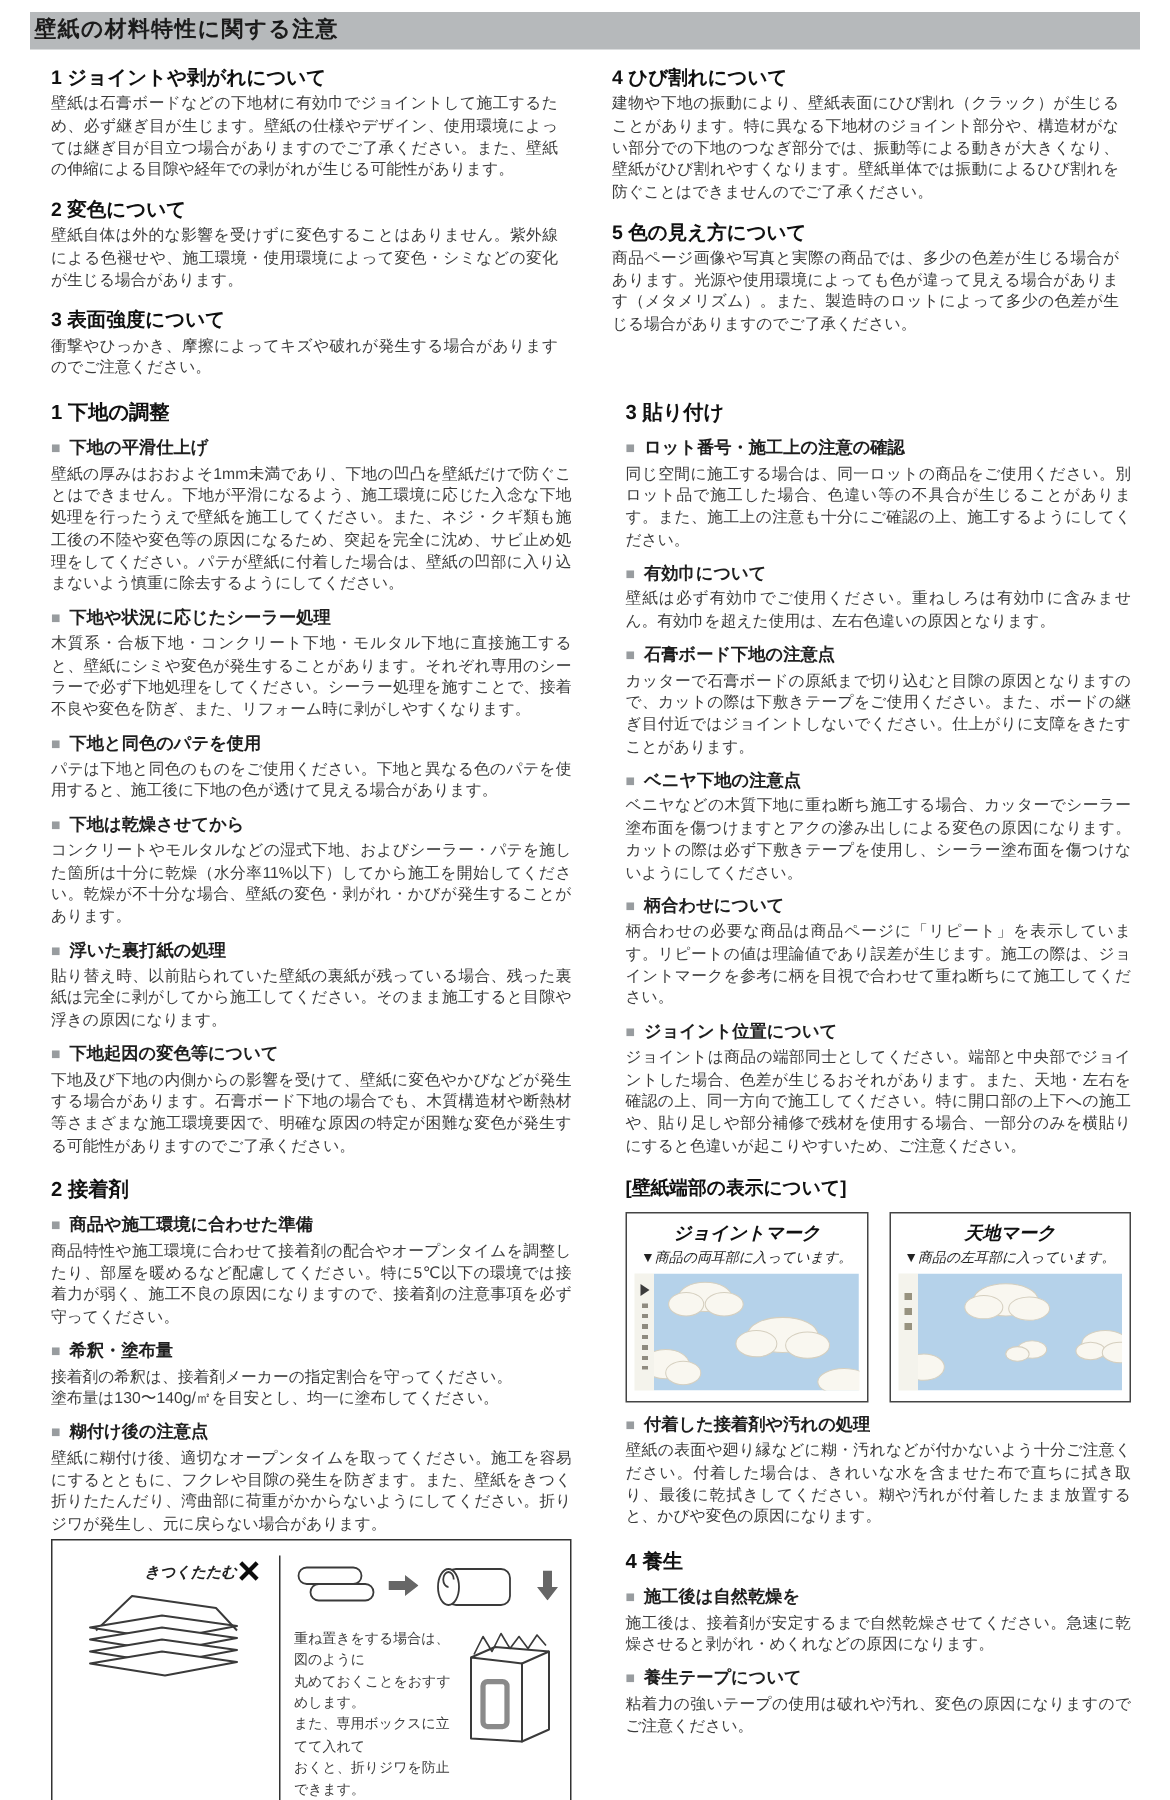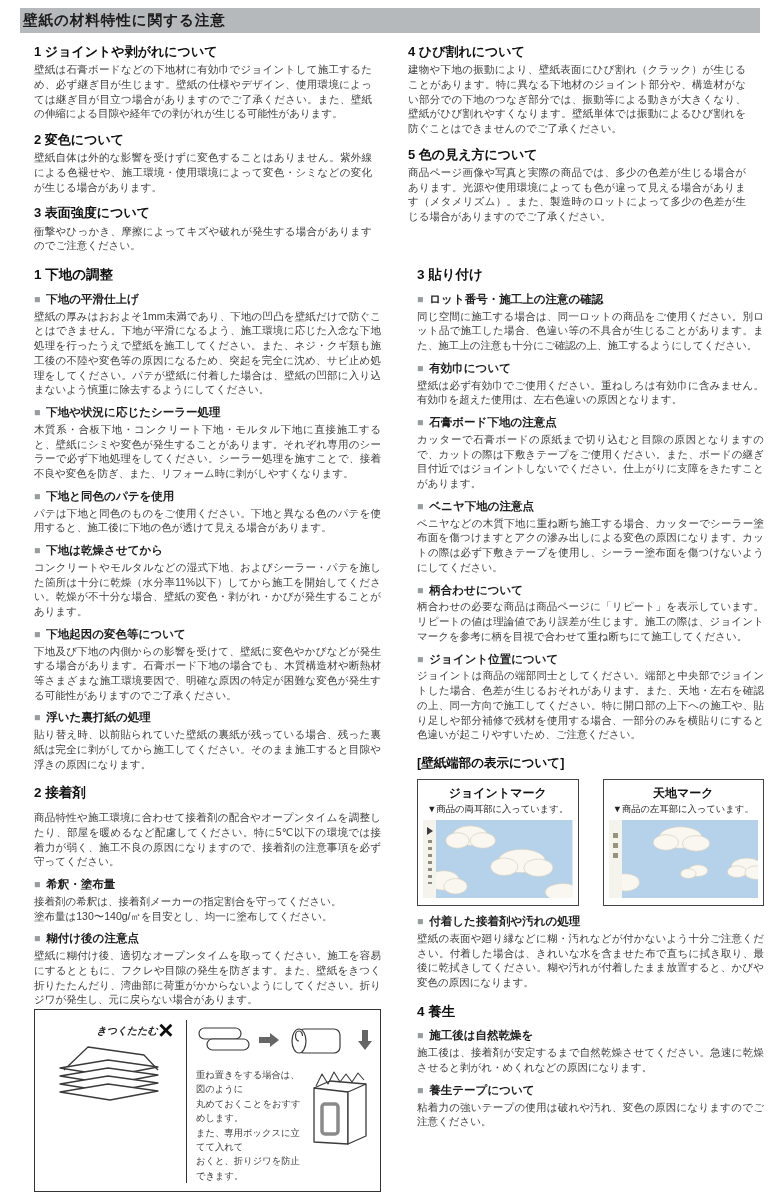--- a/index.html
+++ b/index.html
@@ -23,21 +23,21 @@
   .fold-divider{width:1px;background:#333;align-self:stretch;}
   .fold-right{flex:1;display:flex;flex-direction:column;}
   .fold-cap{display:flex;align-items:center;justify-content:flex-end;height:22px;font-style:italic;}
   .fold-label{font-size:10px;font-weight:bold;color:#222;}
   .cross{font-size:26px;font-weight:bold;color:#0c0c0c;line-height:.8;margin-right:4px;}
   .fold-flow{display:flex;align-items:center;gap:5px;}
   .fold-bottom{display:flex;gap:6px;align-items:flex-start;margin-top:4px;}
   .note{font-size:9.3px;line-height:1.55;color:#3c3c3c;white-space:pre-line;margin:4px 0 0;flex:1;}
   .spacer{flex:1;}
   
-  .samples{display:flex;gap:24px;margin:2px 0 8px 0;}
+  .samples{display:flex;gap:14px;margin:2px 0 8px 0;font-style:italic;}
   .sample{border:1px solid #444;flex:1;padding:5px 5px 7px;background:#fff;}
   .sample-title{font-size:12px;font-weight:bold;text-align:center;color:#111;}
   .sample-sub{font-size:9.3px;text-align:center;color:#222;margin:1px 0 4px;}
   .sample-img{display:flex;height:78px;}
   .selvedge{width:13px;background:#f4f3ec;display:flex;flex-direction:column;align-items:center;padding-top:7px;gap:5px;box-sizing:border-box;}
   .selvedge-arrow{width:0;height:0;border-left:6px solid #3c3c3c;border-top:4px solid transparent;border-bottom:4px solid transparent;}
   .marks{width:4px;height:44px;background:repeating-linear-gradient(to bottom,#8f8b80 0 3px,transparent 3px 7px);}
   .marks2{width:5px;height:30px;margin-top:6px;background:repeating-linear-gradient(to bottom,#97927f 0 5px,transparent 5px 10px);}
   .sky{flex:1;height:78px;display:block;}
 </style>
@@ -93,31 +93,32 @@
       </div>
       <div class="sub">
         <h4 class="subhead"><span class="sq">■</span><span>下地と同色のパテを使用</span></h4>
         <p class="body">パテは下地と同色のものをご使用ください。下地と異なる色のパテを使用すると、施工後に下地の色が透けて見える場合があります。</p>
       </div>
       <div class="sub">
         <h4 class="subhead"><span class="sq">■</span><span>下地は乾燥させてから</span></h4>
         <p class="body">コンクリートやモルタルなどの湿式下地、およびシーラー・パテを施した箇所は十分に乾燥（水分率11%以下）してから施工を開始してください。乾燥が不十分な場合、壁紙の変色・剥がれ・かびが発生することがあります。</p>
       </div>
       <div class="sub">
+        <h4 class="subhead"><span class="sq">■</span><span>浮いた裏打紙の処理</span></h4>
+        <p class="body">貼り替え時、以前貼られていた壁紙の裏紙が残っている場合、残った裏紙は完全に剥がしてから施工してください。そのまま施工すると目隙や浮きの原因になります。</p>
+      </div>
+      <div class="sub">
         <h4 class="subhead"><span class="sq">■</span><span>下地起因の変色等について</span></h4>
         <p class="body">下地及び下地の内側からの影響を受けて、壁紙に変色やかびなどが発生する場合があります。石膏ボード下地の場合でも、木質構造材や断熱材等さまざまな施工環境要因で、明確な原因の特定が困難な変色が発生する可能性がありますのでご了承ください。</p>
       </div>
-      <div class="sub">
-        <h4 class="subhead"><span class="sq">■</span><span>浮いた裏打紙の処理</span></h4>
-        <p class="body">貼り替え時、以前貼られていた壁紙の裏紙が残っている場合、残った裏紙は完全に剥がしてから施工してください。そのまま施工すると目隙や浮きの原因になります。</p>
-      </div>
 
       <h2 class="ghead">2 接着剤</h2>
 
       <div class="sub">
+        <h4 class="subhead"><span class="sq">■</span><span>商品や施工環境に合わせた準備</span></h4>
         <p class="body">商品特性や施工環境に合わせて接着剤の配合やオープンタイムを調整したり、部屋を暖めるなど配慮してください。特に5℃以下の環境では接着力が弱く、施工不良の原因になりますので、接着剤の注意事項を必ず守ってください。</p>
       </div>
       <div class="sub">
         <h4 class="subhead"><span class="sq">■</span><span>希釈・塗布量</span></h4>
         <p class="body">接着剤の希釈は、接着剤メーカーの指定割合を守ってください。
 塗布量は130〜140g/㎡を目安とし、均一に塗布してください。</p>
       </div>
       <div class="sub">
         <h4 class="subhead"><span class="sq">■</span><span>糊付け後の注意点</span></h4>
         <p class="body">壁紙に糊付け後、適切なオープンタイムを取ってください。施工を容易にするとともに、フクレや目隙の発生を防ぎます。また、壁紙をきつく折りたたんだり、湾曲部に荷重がかからないようにしてください。折りジワが発生し、元に戻らない場合があります。</p>

